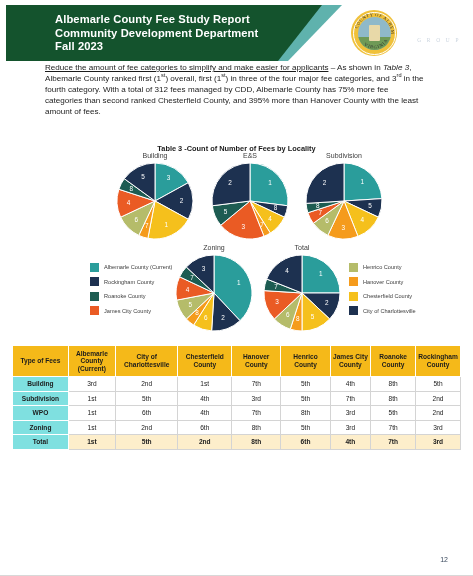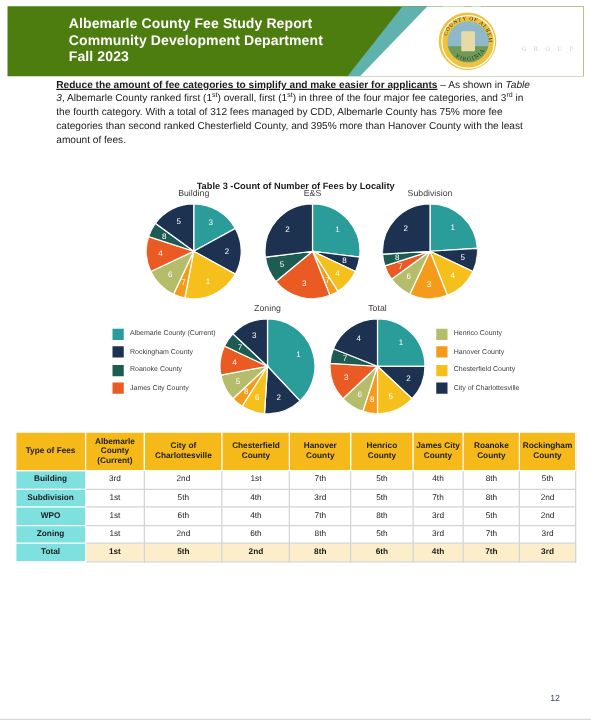--- a/index.html
+++ b/index.html
@@ -12,21 +12,21 @@
   }
   .page{
     position:relative;width:473px;height:576px;background:#ffffff;
     border-bottom:1px solid #d8d8d8;
     box-sizing:border-box;
   }
 
   
   .header{
     position:absolute;left:6px;top:5px;width:461px;height:56px;
-    background:#4d7c0f;overflow:hidden;
+    background:#14532d;overflow:hidden;
   }
   .hdr-stripes{position:absolute;left:0;top:0;width:461px;height:56px;}
   .hdr-title{
     position:absolute;left:49px;top:8px;
     color:#ffffff;font-weight:bold;font-size:11.2px;line-height:13.7px;
     letter-spacing:0.1px;white-space:pre;
   }
   .hdr-logos{position:absolute;right:6px;top:3px;height:50px;display:flex;align-items:center;gap:8px;}
   .seal{width:46px;height:46px;border-radius:50%;position:relative;background:#f0c13a;
         display:flex;align-items:center;justify-content:center;}
@@ -39,21 +39,21 @@
   .berkley-mark{width:9px;height:26px;position:relative;}
   .berkley-txt{display:flex;flex-direction:column;line-height:1;}
   .berkley-name{font-family:"Liberation Serif", serif;font-size:12.5px;color:#ffffff;letter-spacing:0.6px;}
   .berkley-sub{font-family:"Liberation Serif", serif;font-size:5.4px;color:#c9d3de;letter-spacing:2.2px;margin-top:2px;}
 
   
   .body-block{
     position:absolute;left:45px;top:62px;width:383px;
     font-size:8.1px;line-height:11.1px;color:#1c1c1c;text-align:left;
   }
-  .body-block b{font-weight:bold;text-decoration:underline;}
+  .body-block b{font-weight:normal;text-decoration:underline;}
   .body-block i{font-style:italic;}
   sup{font-size:5.6px;vertical-align:super;line-height:0;}
 
   .table-caption{
     position:absolute;left:0;top:144px;width:473px;text-align:center;
     font-size:7.4px;font-weight:bold;color:#1c1c1c;
   }
 
   
   .charts{position:absolute;left:12px;top:152px;width:449px;height:188px;}

